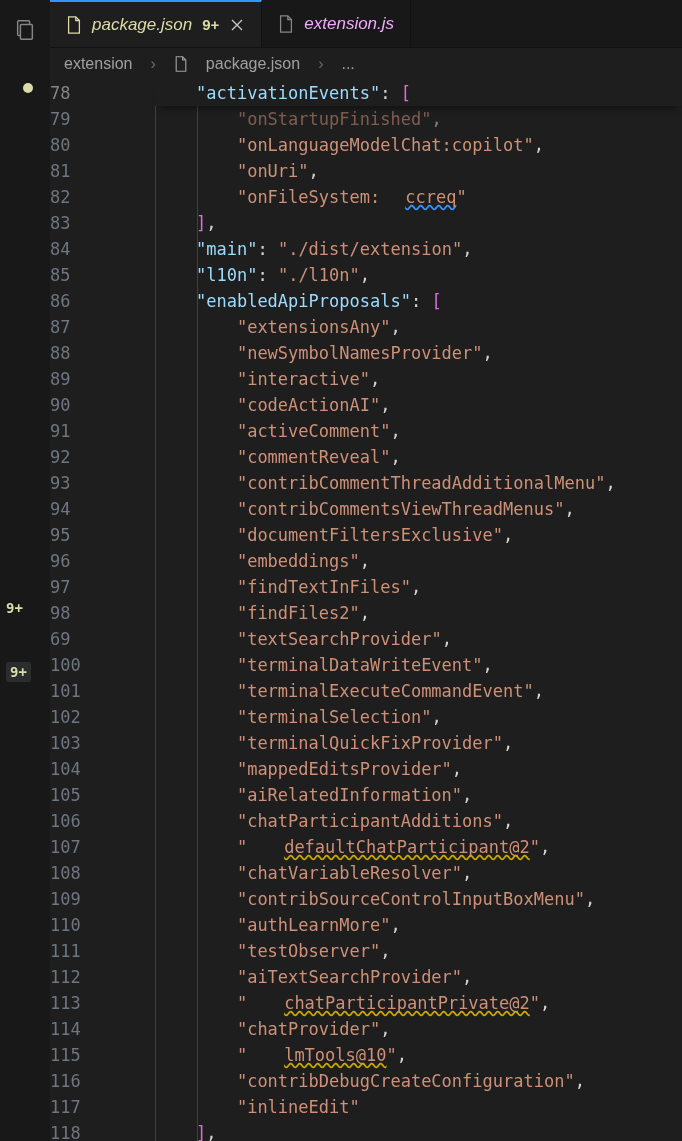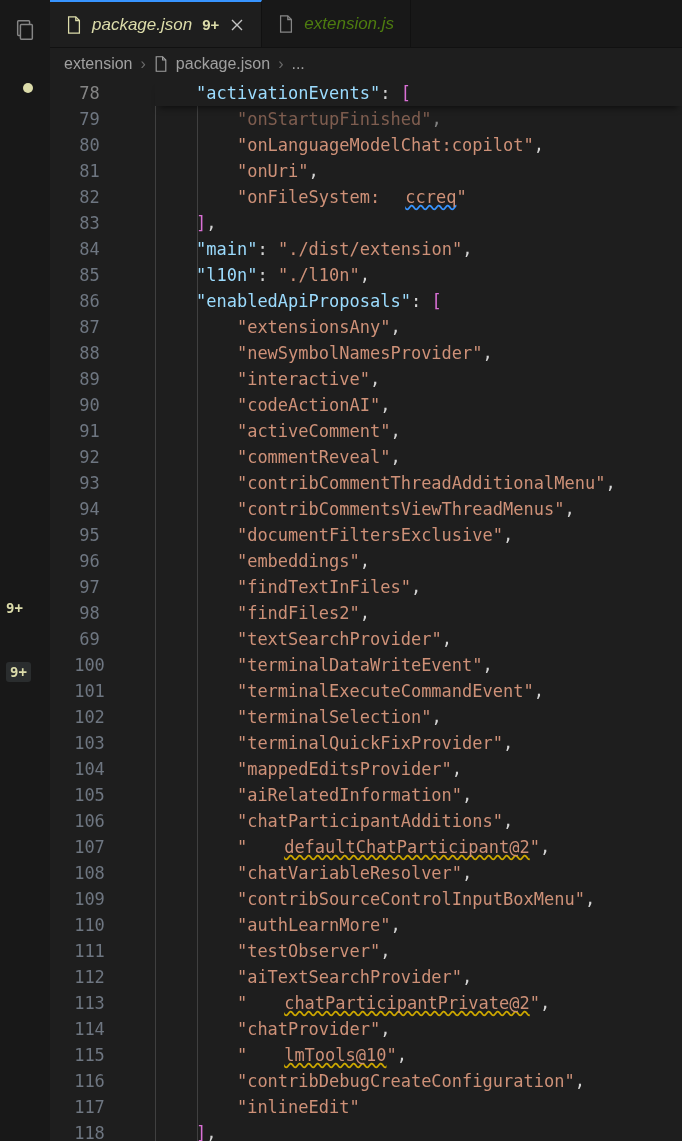--- a/index.html
+++ b/index.html
@@ -63,21 +63,21 @@
   height: 48px;
   align-items: stretch;
   border-bottom: 1px solid #111;
 }
 .tab {
   display: flex;
   align-items: center;
   padding: 0 16px;
   gap: 10px;
   border-right: 1px solid #111;
-  color: #4d7c0f;
+  color: #f0abfc;
   font-size: 17px;
   cursor: pointer;
   font-family: -apple-system, "Segoe UI", sans-serif;
 }
 .tab.active {
   background: #1e1e1e;
   color: #e0e0e0;
   border-top: 2px solid #3794ff;
 }
 .tab-file-icon {
@@ -98,35 +98,35 @@
   display: flex;
   align-items: center;
   justify-content: center;
   color: #c5c5c5;
 }
 .breadcrumb {
   display: flex;
   align-items: center;
   height: 32px;
   padding: 0 14px;
-  gap: 8px;
+  gap: 18px;
   color: #a0a0a0;
   font-size: 16px;
   font-family: -apple-system, "Segoe UI", sans-serif;
 }
 .breadcrumb-sep { color: #6a6a6a; }
 .breadcrumb-icon { width: 14px; height: 16px; }
 .editor {
   flex: 1;
   display: flex;
   overflow: hidden;
 }
 .gutter {
   width: 105px;
-  text-align: center;
+  text-align: left;
   color: #6e7681;
   padding-right: 26px;
   user-select: none;
 }
 .code {
   flex: 1;
   position: relative;
 }
 .line {
   height: 26px;

